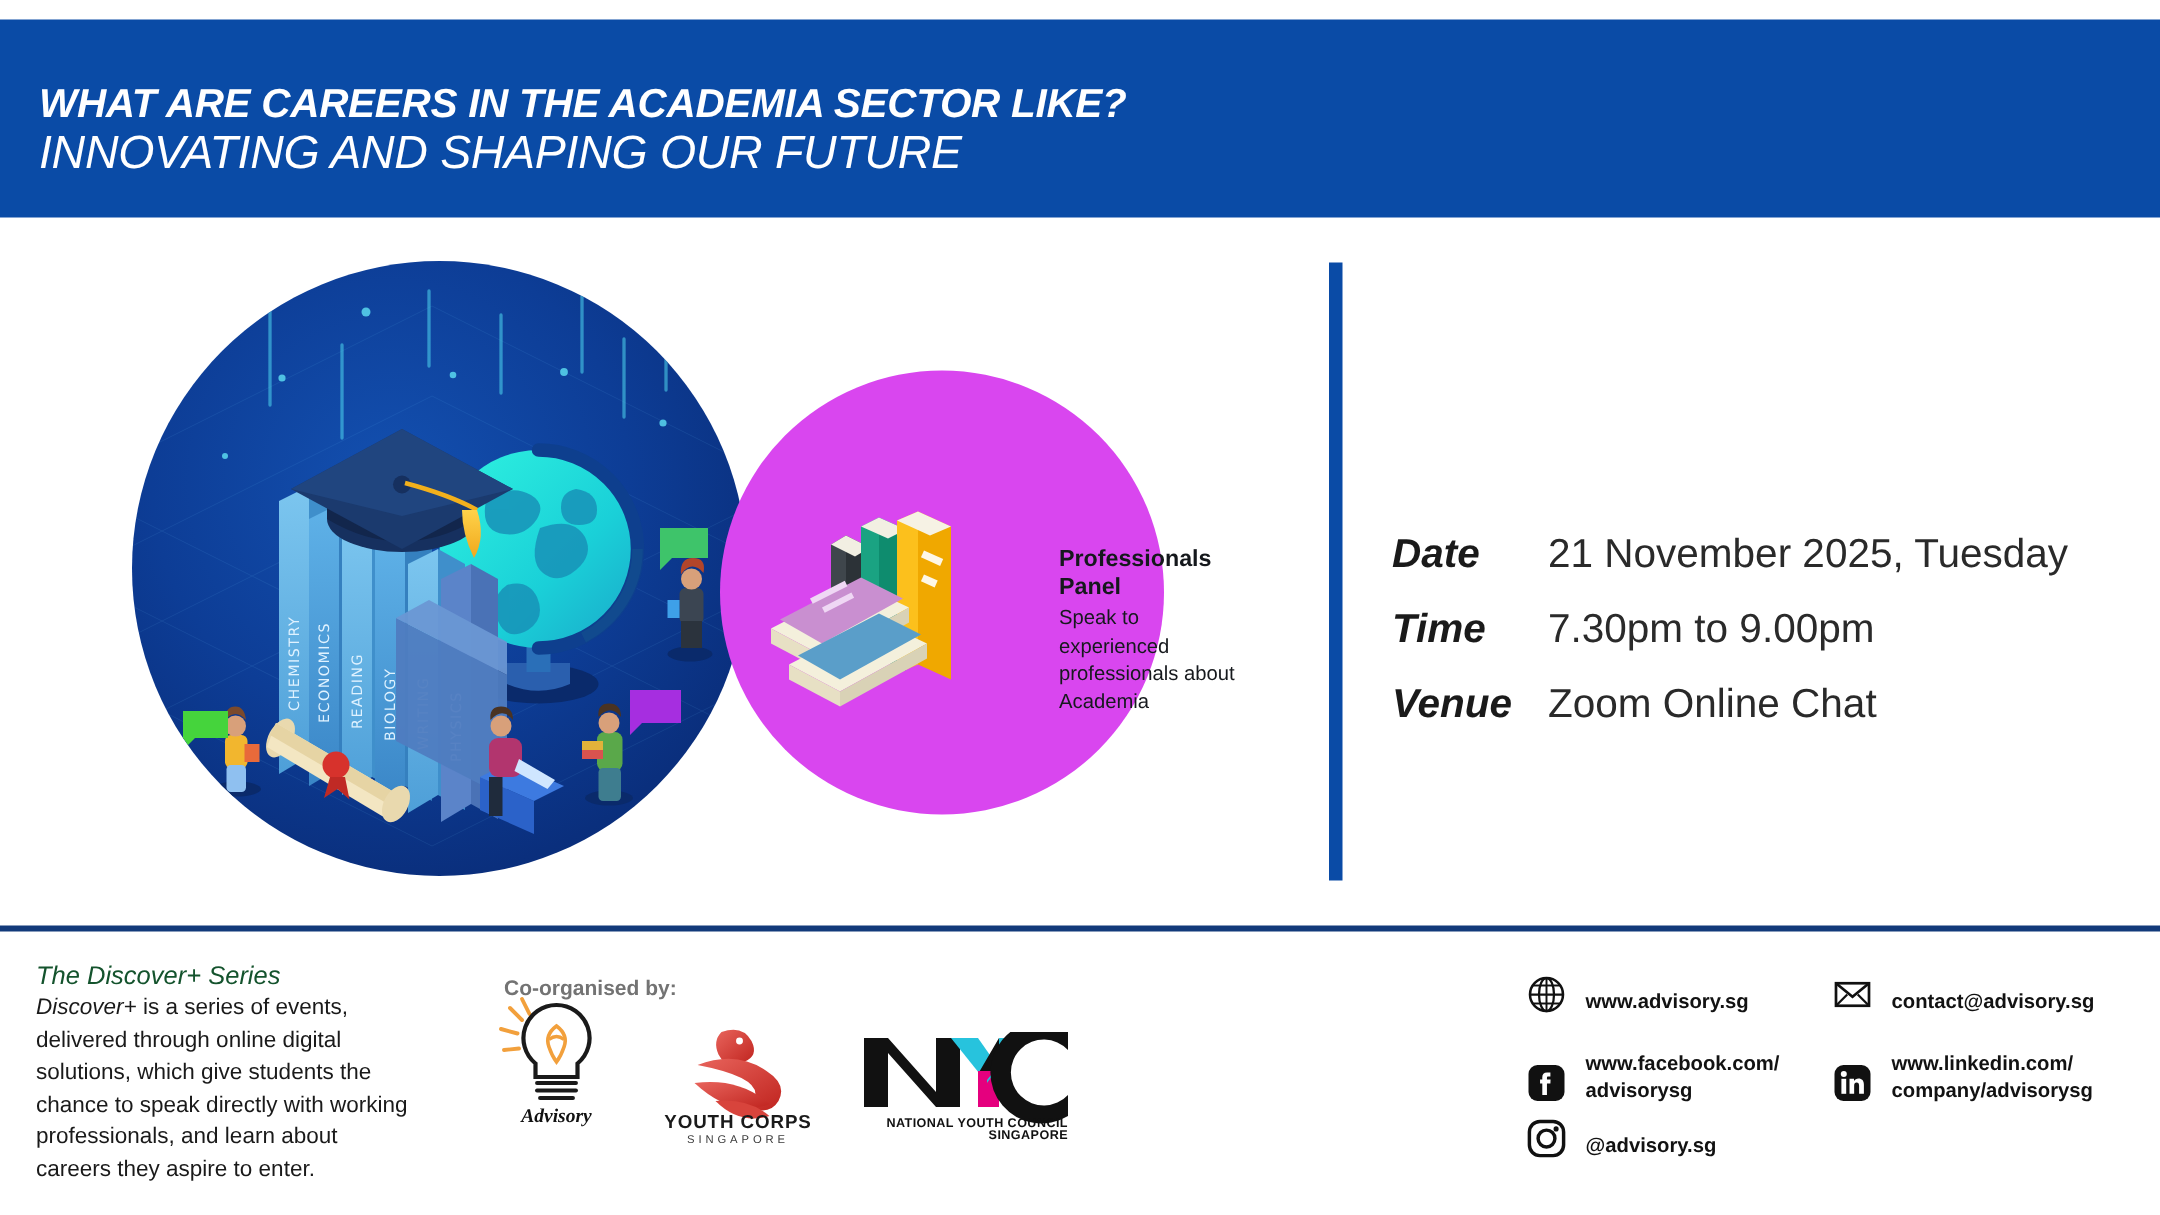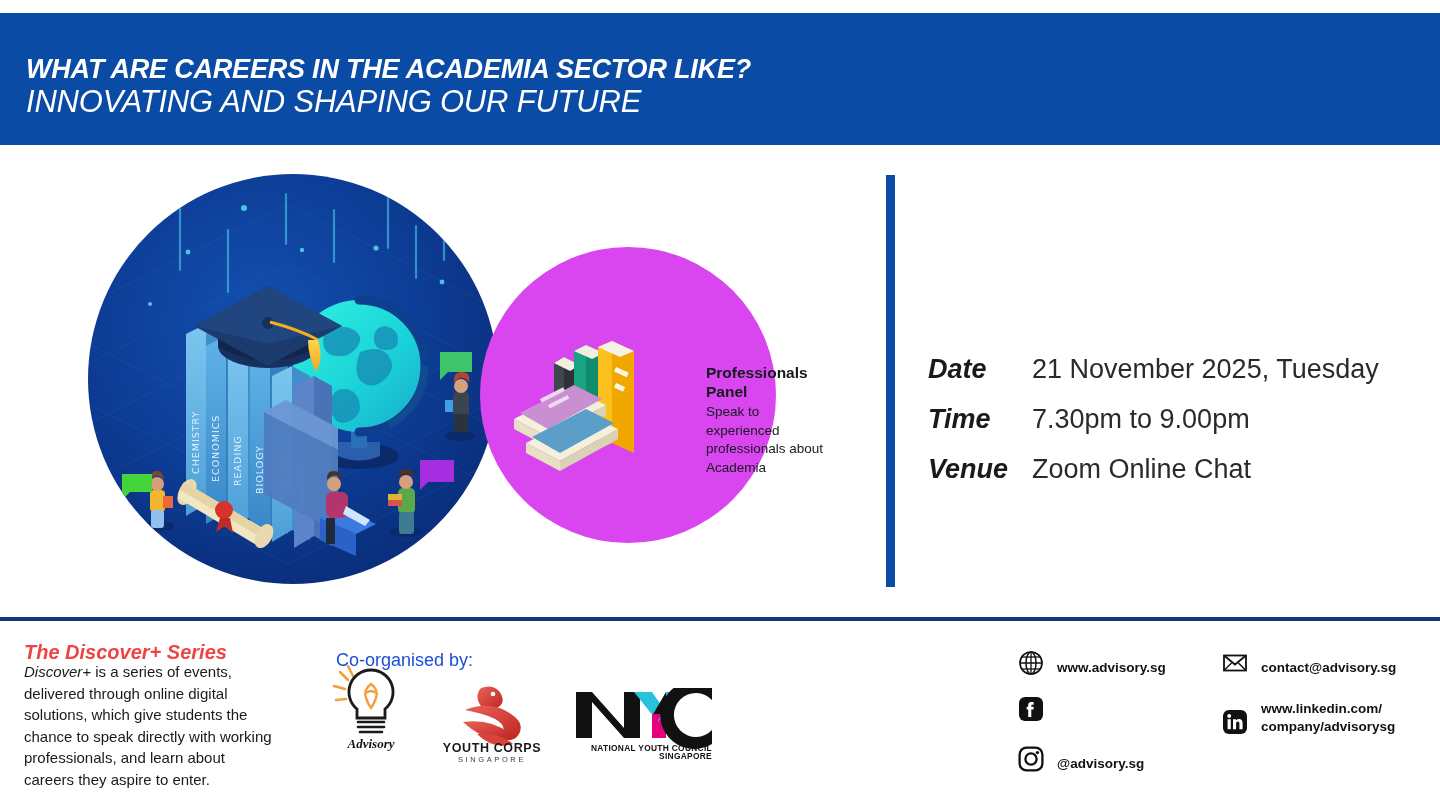--- a/index.html
+++ b/index.html
@@ -62,31 +62,31 @@
     color:#1a1a1a;flex:0 0 104px;
   }
   .det-value{font-size:27px;font-weight:normal;color:#2a2a2a;white-space:nowrap;}
 
   
   .divider{
     position:absolute;left:0;top:617px;width:1440px;height:4px;background:#123a7a;
   }
   .disc-title{
     position:absolute;left:24px;top:641px;
-    font-size:20px;font-weight:bold;font-style:italic;color:#ef4444;
+    font-size:17px;font-weight:normal;font-style:italic;color:#14532d;
   }
   .disc-body{
     position:absolute;left:24px;top:661px;width:252px;
     font-size:15px;line-height:21.5px;color:#1a1a1a;
   }
   .disc-body em{font-style:italic;}
 
   .coorg-label{
     position:absolute;left:336px;top:650px;
-    font-size:18px;font-weight:normal;color:#1d4ed8;
+    font-size:14px;font-weight:bold;color:#737373;
   }
   .logo-advisory{position:absolute;left:326px;top:660px;width:90px;height:92px;}
   .logo-ycs{position:absolute;left:437px;top:682px;width:110px;height:84px;}
   .logo-nyc{position:absolute;left:572px;top:688px;width:144px;height:72px;}
 
   
   .contacts{position:absolute;left:1018px;top:650px;width:420px;height:140px;}
   .c-item{position:absolute;display:flex;align-items:flex-end;}
   .c-ico{width:26px;height:26px;flex:0 0 26px;margin-right:13px;}
   .c-txt{font-size:13.5px;font-weight:bold;color:#121212;line-height:17.5px;padding-top:4px;}
@@ -414,20 +414,22 @@
       <span class="c-txt">contact@advisory.sg</span>
     </div>
 
     <div class="c-item col1 r2">
       <span class="c-ico">
         <svg width="26" height="26" viewBox="0 0 26 26">
           <rect x="1" y="1" width="24" height="24" rx="6" fill="#111"></rect>
           <path d="M15.6 13.4h-2.3V21h-3.1v-7.6H8.7v-2.7h1.5V9.1c0-1.9 1-3.1 3.2-3.1h2.2v2.7h-1.4c-.7 0-.9.3-.9.9v1.1h2.4z" fill="#fff"></path>
         </svg>
       </span>
+      <span class="c-txt" style="white-space:pre-line">www.facebook.com/
+advisorysg</span>
     </div>
 
     <div class="c-item col2 r2">
       <span class="c-ico">
         <svg width="26" height="26" viewBox="0 0 26 26">
           <rect x="1" y="1" width="24" height="24" rx="6" fill="#111"></rect>
           <rect x="5.6" y="10.2" width="3.2" height="10" fill="#fff"></rect>
           <circle cx="7.2" cy="7" r="2" fill="#fff"></circle>
           <path d="M11 10.2h3v1.4c.6-1 1.7-1.6 3-1.6 2.3 0 3.6 1.4 3.6 4.1v6.1h-3.2v-5.4c0-1.4-.5-2.2-1.7-2.2-1 0-1.6.7-1.6 2.2v5.4H11z" fill="#fff"></path>
         </svg>

